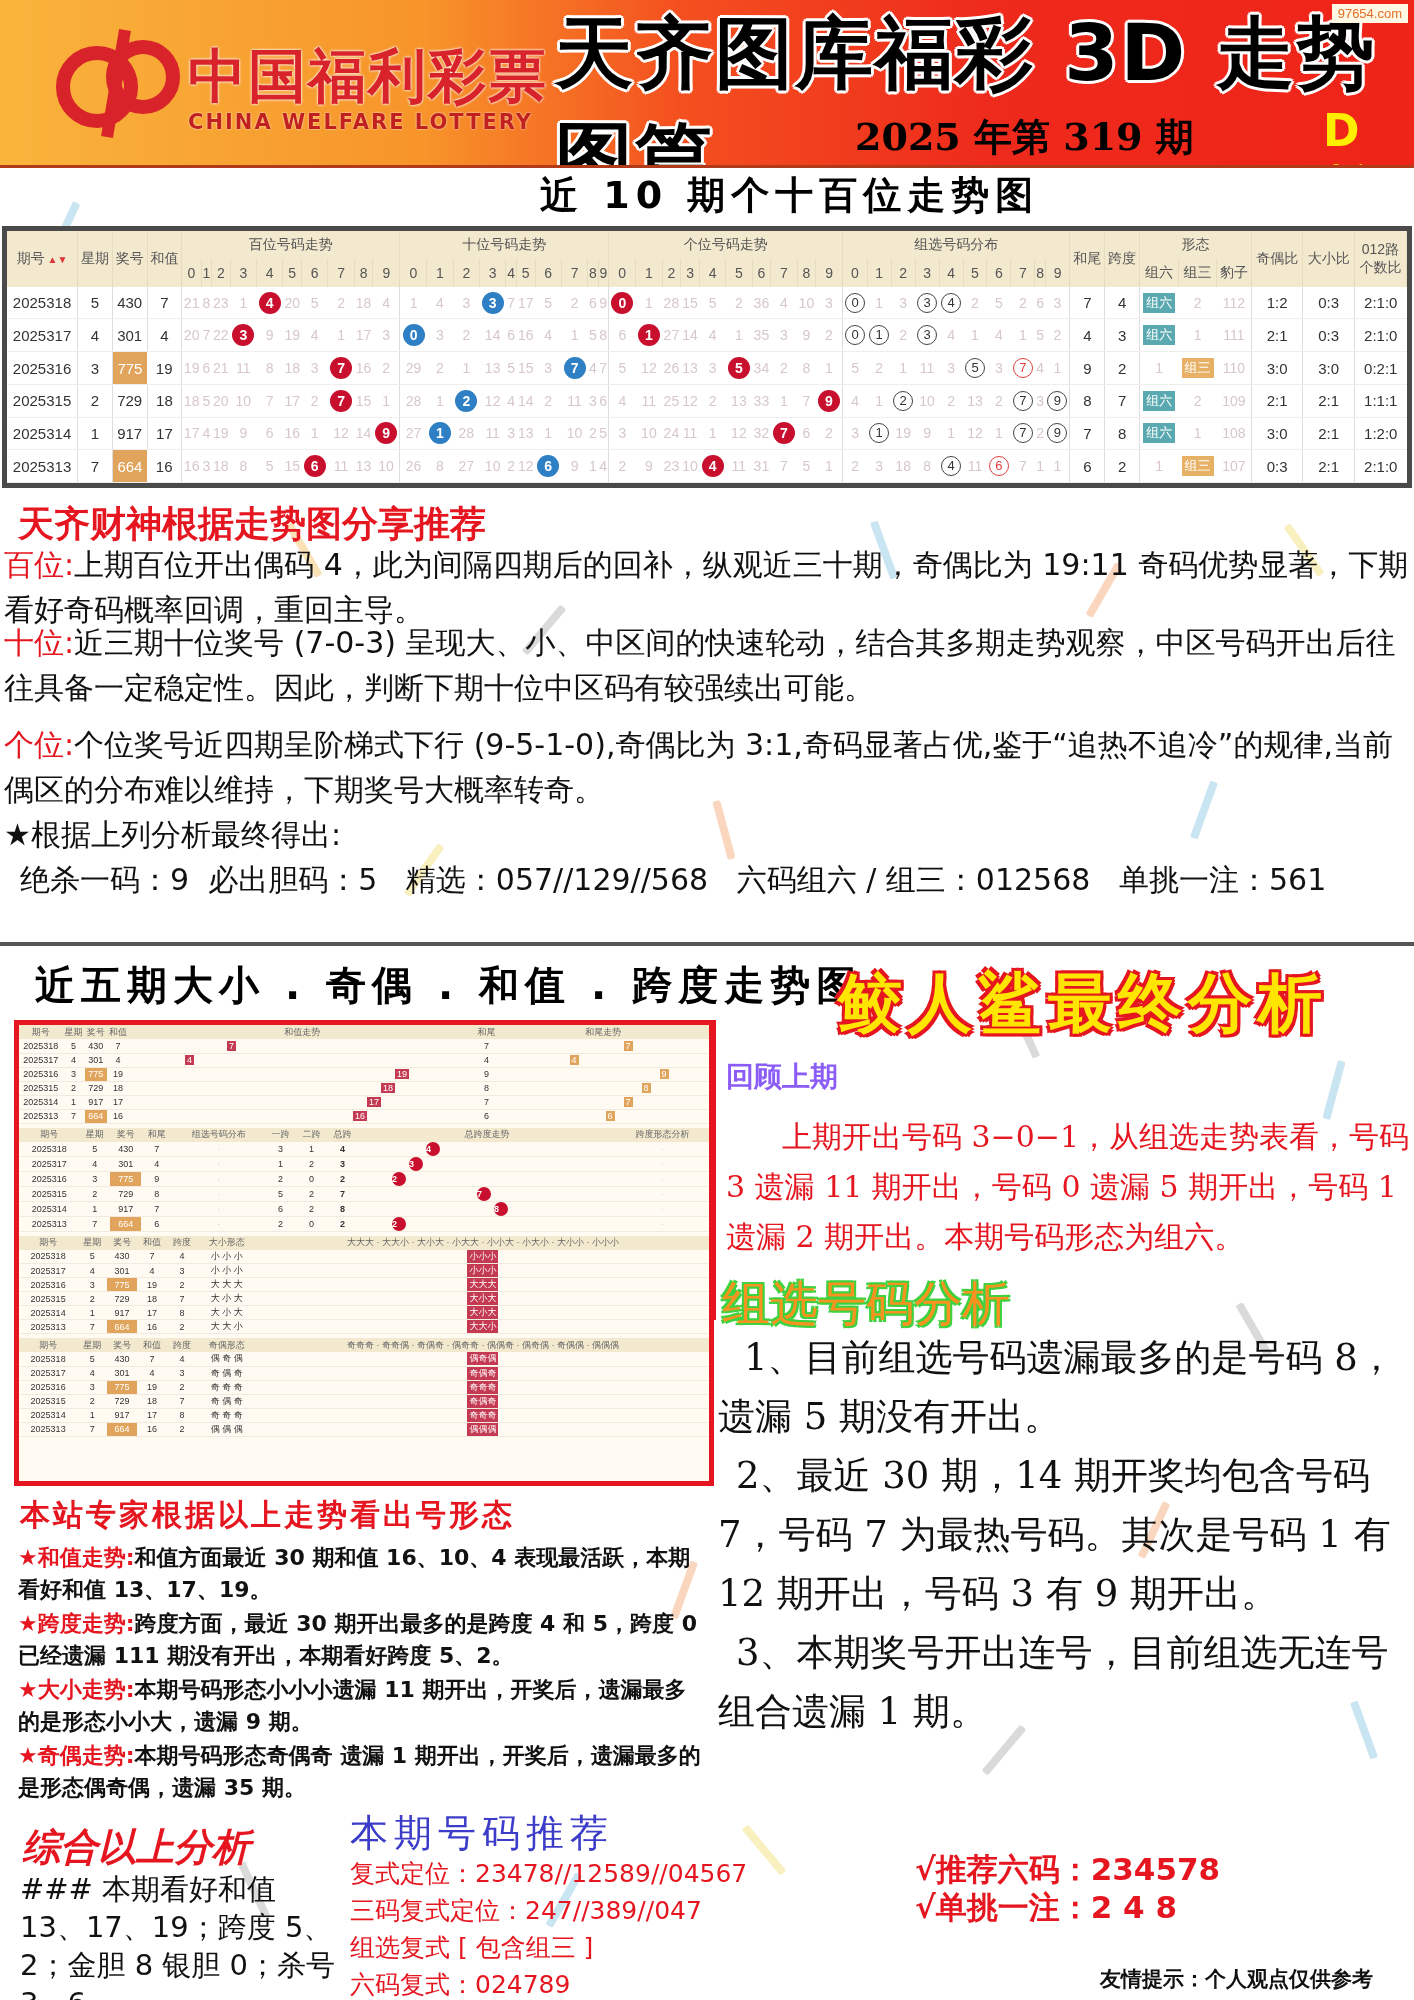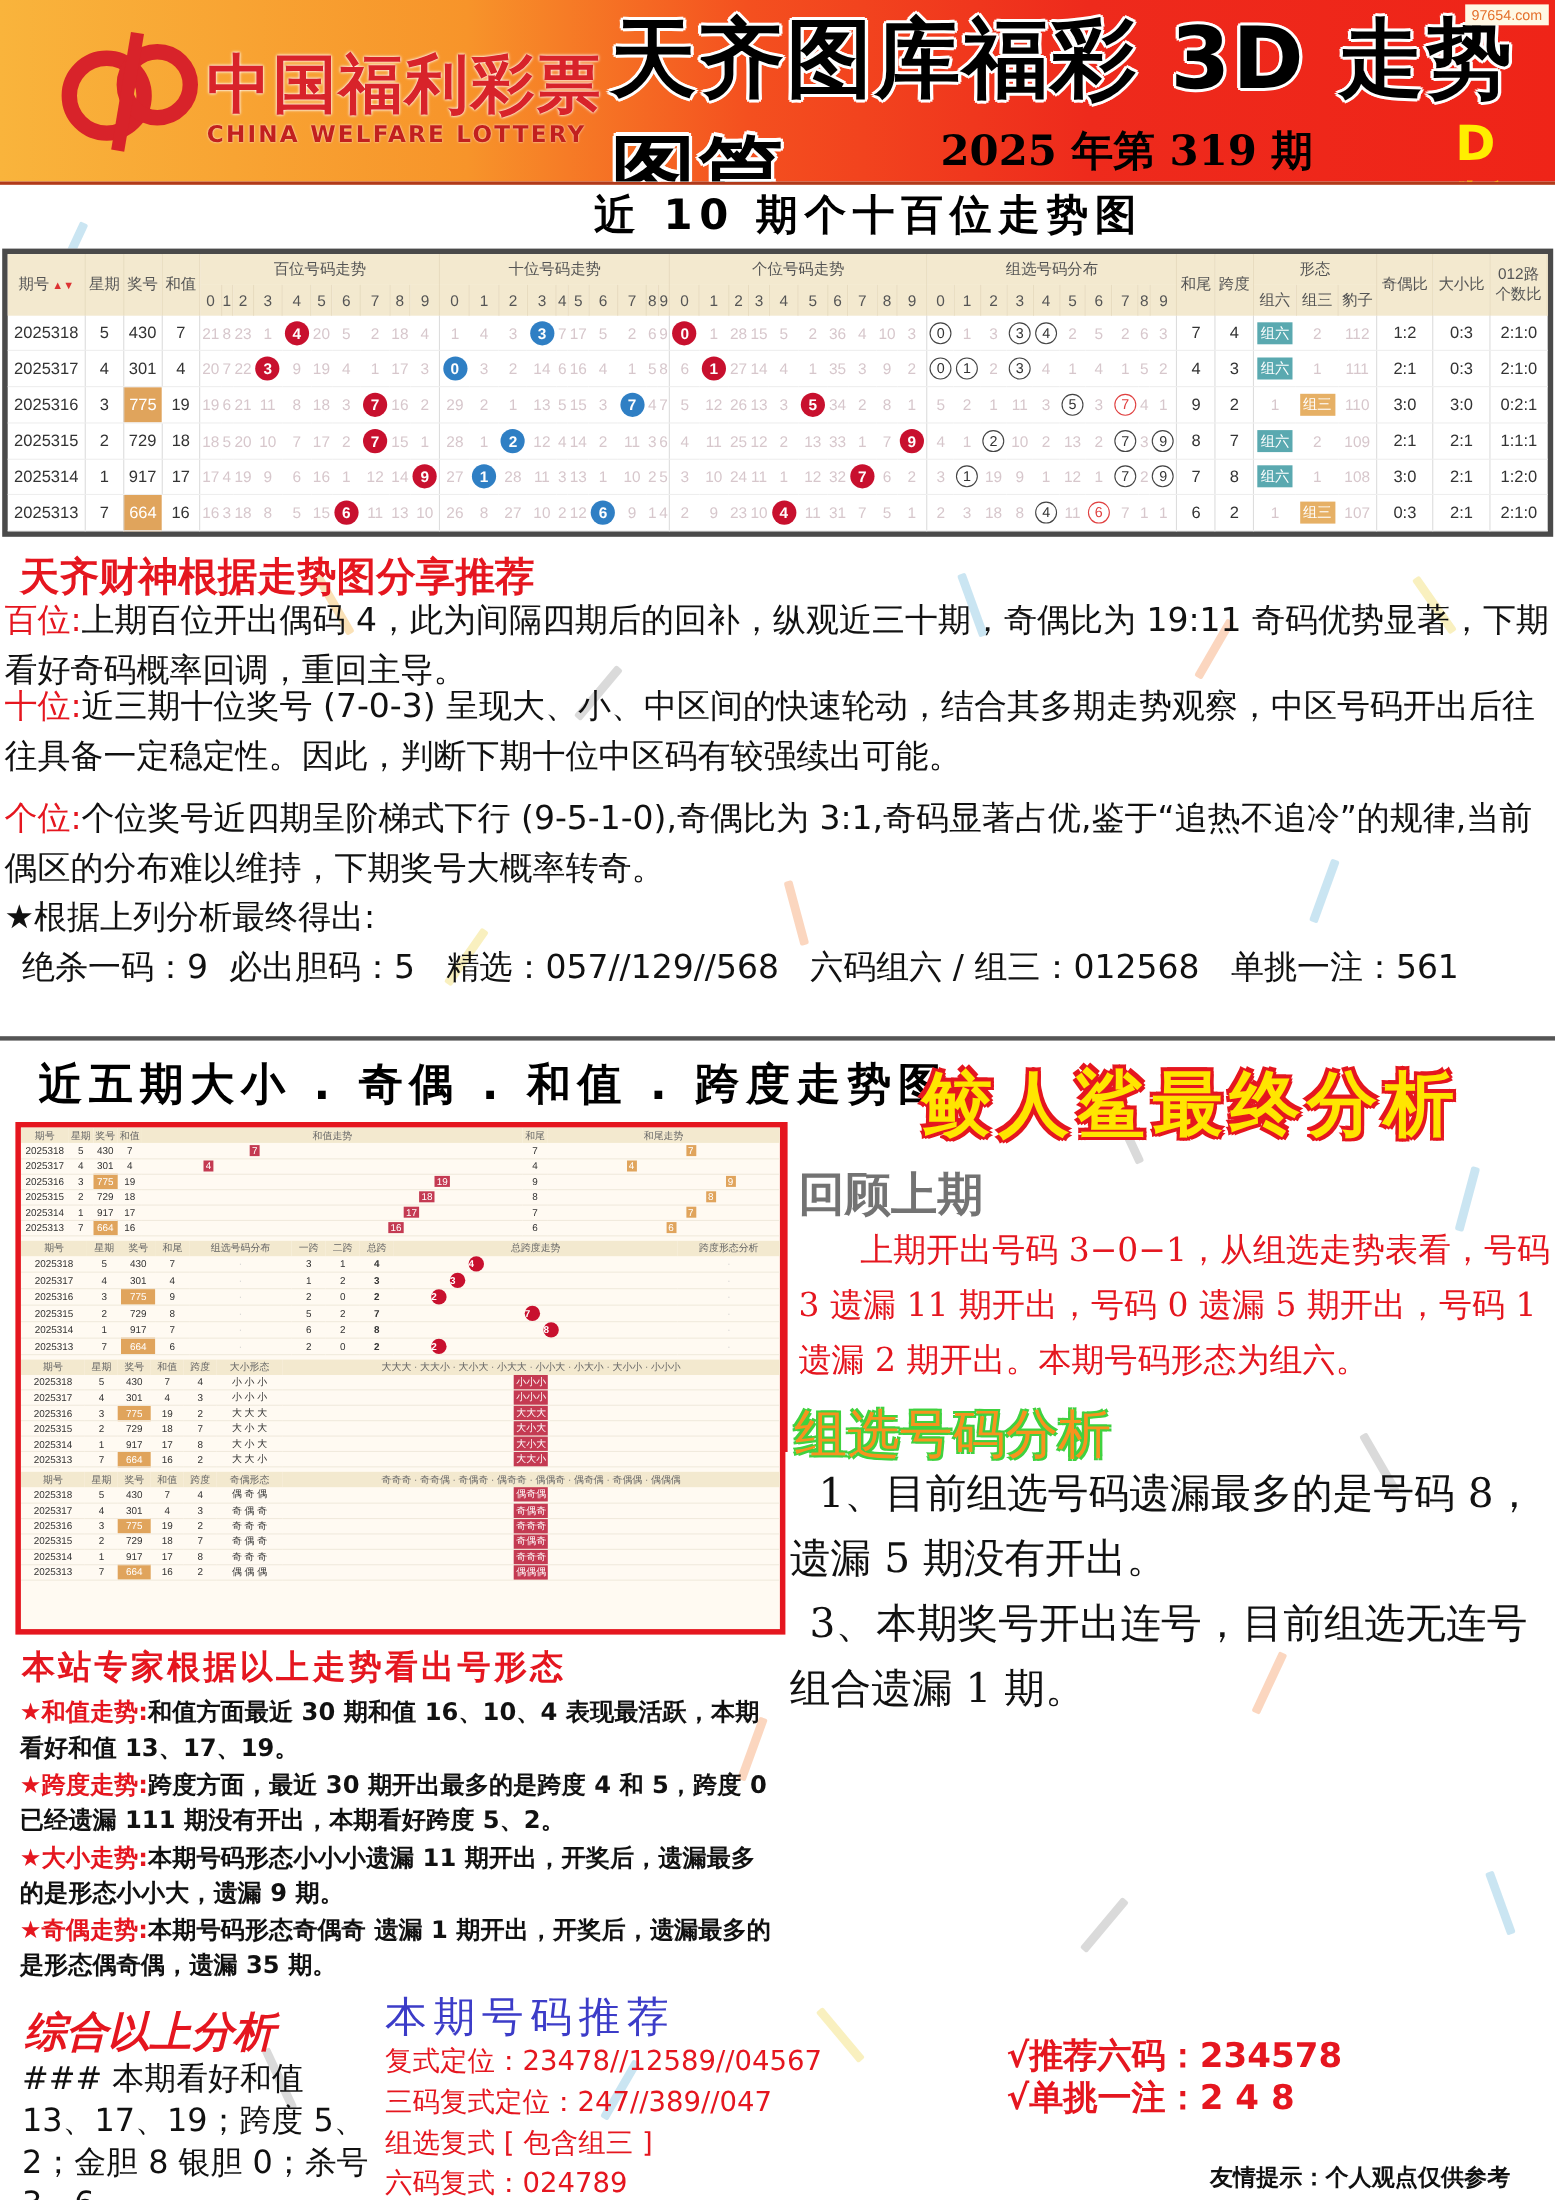--- a/index.html
+++ b/index.html
@@ -51,21 +51,21 @@
 .mini .sqg{display:inline-block;background:#e0a45c;color:#fff;padding:0 2px;}
 .expert-title{position:absolute;left:20px;top:1495px;font-size:30px;color:#e5161f;font-weight:bold;letter-spacing:3px;}
 .expert{position:absolute;left:18px;font-size:22px;line-height:32px;width:690px;font-weight:bold;}
 .expert .lbl{color:#e5161f;}
 .sum-title{position:absolute;left:22px;top:1822px;font-size:38px;color:#e5161f;font-weight:bold;font-family:"DejaVu Serif",serif;font-style:italic;}
 .sum-text{position:absolute;left:20px;top:1870px;width:320px;font-size:29px;line-height:38px;}
 .rec-title{position:absolute;left:350px;top:1808px;font-size:38px;color:#3c3cc8;letter-spacing:6px;}
 .rec-list{position:absolute;left:350px;top:1855px;font-size:25px;line-height:37px;color:#e5161f;}
 
 .shark{position:absolute;left:838px;top:960px;font-size:64px;font-weight:bold;color:#ffe500;text-shadow:3px 3px 0 #e5161f,-3px -3px 0 #e5161f,3px -3px 0 #e5161f,-3px 3px 0 #e5161f,0 3px 0 #e5161f,3px 0 0 #e5161f;letter-spacing:6px;font-family:"DejaVu Serif",serif;}
-.review-title{position:absolute;left:726px;top:1058px;font-size:42px;color:#737373;font-weight:bold;font-family:Liberation Serif, serif;}
+.review-title{position:absolute;left:726px;top:1058px;font-size:28px;color:#8b5cf6;font-weight:bold;font-family:Liberation Serif, serif;}
 .review-text{position:absolute;left:726px;top:1112px;width:684px;font-size:30px;line-height:50px;color:#e5161f;font-family:"DejaVu Serif","Liberation Serif",serif;text-indent:56px;}
 .group-title{position:absolute;left:722px;top:1272px;font-size:48px;font-weight:normal;color:#f7931e;text-shadow:2px 2px 0 #3fd23f,-2px -2px 0 #3fd23f,2px -2px 0 #3fd23f,-2px 2px 0 #3fd23f;}
 .group-text{position:absolute;left:718px;top:1328px;width:690px;font-size:37px;line-height:59px;color:#111;font-family:"DejaVu Serif","Liberation Serif",serif;}
 .final{position:absolute;left:915px;top:1850px;font-size:31px;line-height:38px;color:#e5161f;font-weight:bold;}
 .tip{position:absolute;left:1100px;top:1965px;font-size:21px;font-weight:bold;color:#111;}
 .redbar{position:absolute;left:711px;top:1020px;width:5px;height:300px;background:#e5161f;}
 </style>
 </head>
 <body>
 
@@ -833,20 +833,21 @@
     <div>六码复式：024789</div>
   </div>
 
   <div class="redbar"></div>
   <div class="shark">鲛人鲨最终分析</div>
   <div class="review-title">回顾上期</div>
   <div class="review-text">上期开出号码 3−0−1，从组选走势表看，号码 3 遗漏 11 期开出，号码 0 遗漏 5 期开出，号码 1 遗漏 2 期开出。本期号码形态为组六。</div>
   <div class="group-title">组选号码分析</div>
   <div class="group-text">
     <div style="text-indent:26px">1、目前组选号码遗漏最多的是号码 8，遗漏 5 期没有开出。</div>
+    <div style="text-indent:18px">2、最近 30 期，14 期开奖均包含号码 7，号码 7 为最热号码。其次是号码 1 有 12 期开出，号码 3 有 9 期开出。</div>
     <div style="text-indent:18px">3、本期奖号开出连号，目前组选无连号组合遗漏 1 期。</div>
   </div>
   <div class="final">
     <div>√推荐六码：234578</div>
     <div>√单挑一注：2 4 8</div>
   </div>
   <div class="tip">友情提示：个人观点仅供参考</div>
 </div>
 
 </body></html>

